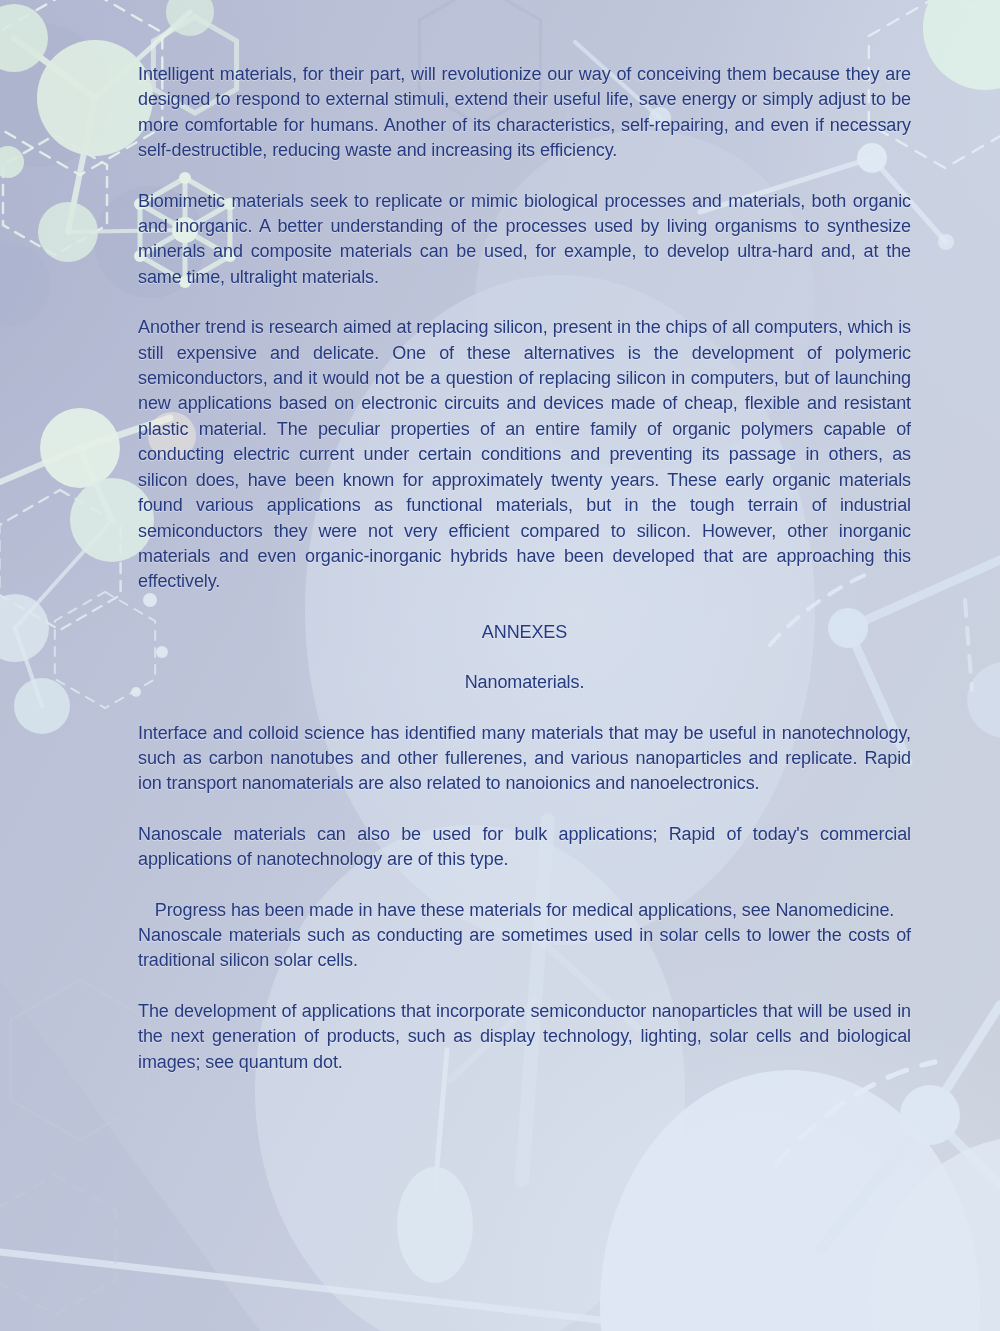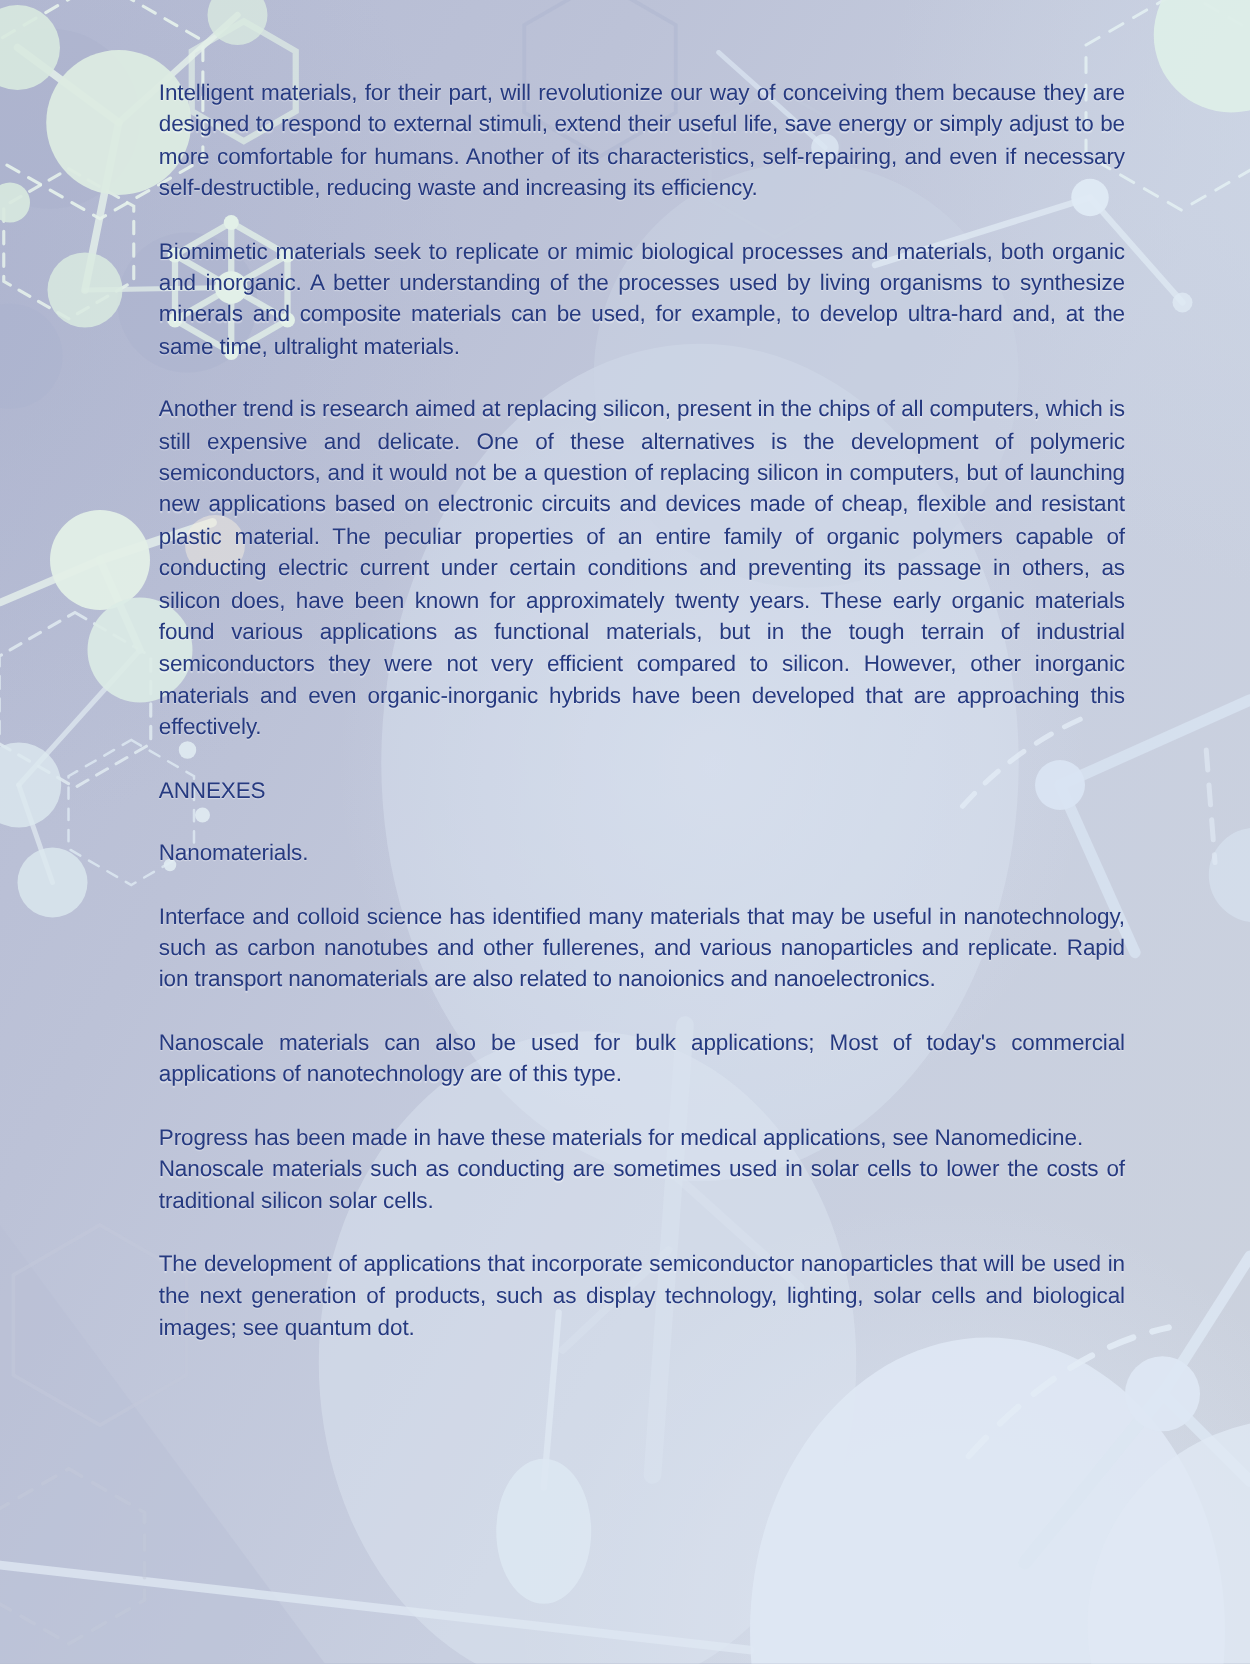--- a/index.html
+++ b/index.html
@@ -23,40 +23,40 @@
   }
   .bg-pattern {
     position: absolute;
     inset: 0;
     width: 1000px;
     height: 1331px;
     pointer-events: none;
   }
   .content {
     position: absolute;
-    left: 127px;
+    left: 138px;
     top: 62px;
     width: 773px;
     color: #263a80;
     font-size: 18px;
     line-height: 25.4px;
     letter-spacing: -0.1px;
     text-shadow: 0 1px 1px rgba(255,255,255,0.45);
   }
   .para {
     margin: 0 0 25px 0;
     text-align: justify;
     text-justify: inter-word;
   }
   .para.single {
-    text-align: left;
+    text-align: center;
   }
   .line-left {
     display: block;
-    text-align: left;
+    text-align: center;
   }
   .line-just {
     display: block;
     text-align: justify;
     text-justify: inter-word;
   }
 </style>
 </head>
 <body>
 
@@ -176,21 +176,21 @@
     <p class="para">Another trend is research aimed at replacing silicon, present in the chips of all computers, which is still expensive and delicate. One of these alternatives is the development of polymeric semiconductors, and it would not be a question of replacing silicon in computers, but of launching new applications based on electronic circuits and devices made of cheap, flexible and resistant plastic material. The peculiar properties of an entire family of organic polymers capable of conducting electric current under certain conditions and preventing its passage in others, as silicon does, have been known for approximately twenty years. These early organic materials found various applications as functional materials, but in the tough terrain of industrial semiconductors they were not very efficient compared to silicon. However, other inorganic materials and even organic-inorganic hybrids have been developed that are approaching this effectively.</p>
 
     <p class="para single">ANNEXES</p>
 
     <div class="para">
       <span class="line-left">Nanomaterials.</span>
     </div>
 
     <p class="para">Interface and colloid science has identified many materials that may be useful in nanotechnology, such as carbon nanotubes and other fullerenes, and various nanoparticles and replicate. Rapid ion transport nanomaterials are also related to nanoionics and nanoelectronics.</p>
 
-    <p class="para">Nanoscale materials can also be used for bulk applications; Most of today's commercial applications of nanotechnology are of this type.</p>
+    <p class="para">Nanoscale materials can also be used for bulk applications; Rapid of today's commercial applications of nanotechnology are of this type.</p>
 
     <div class="para">
       <span class="line-left">Progress has been made in have these materials for medical applications, see Nanomedicine.</span>
       <span class="line-just">Nanoscale materials such as conducting are sometimes used in solar cells to lower the costs of traditional silicon solar cells.</span>
     </div>
 
     <p class="para">The development of applications that incorporate semiconductor nanoparticles that will be used in the next generation of products, such as display technology, lighting, solar cells and biological images; see quantum dot.</p>
   </div>
 </div>
 

